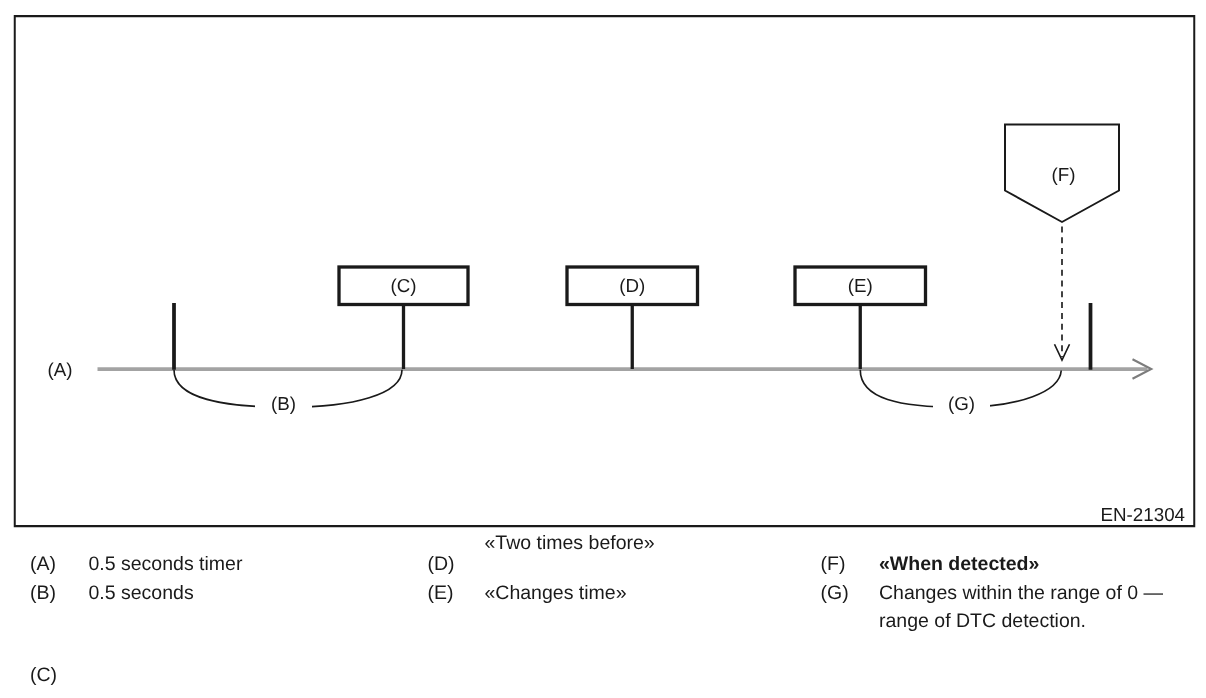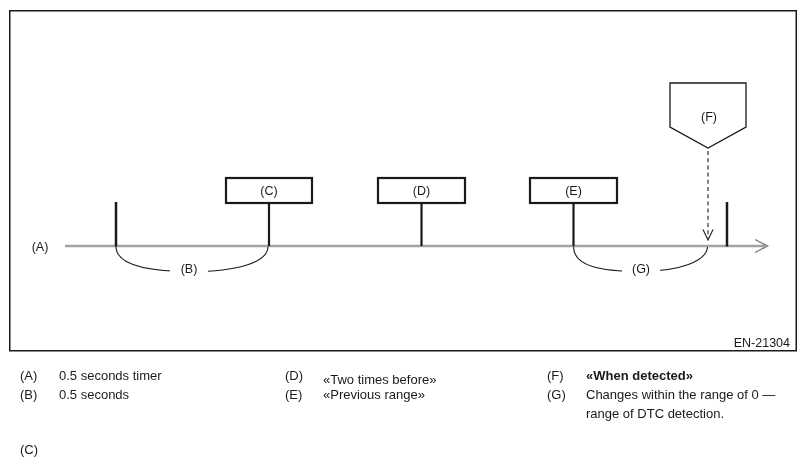--- a/index.html
+++ b/index.html
@@ -98,24 +98,24 @@
 
     <div class="leg-key" style="left:20px;  top:366px;">(A)</div>
     <div class="leg-text" style="left:59px;  top:366px;">0.5 seconds timer</div>
 
     <div class="leg-key" style="left:20px;  top:385px;">(B)</div>
     <div class="leg-text" style="left:59px;  top:385px;">0.5 seconds</div>
 
     <div class="leg-key" style="left:20px;  top:440px;">(C)</div>
 
     <div class="leg-key" style="left:285px; top:366px;">(D)</div>
-    <div class="leg-text" style="left:323px; top:370px;">«Two times before»</div>
+    <div class="leg-text" style="left:323px; top:352px;">«Two times before»</div>
 
     <div class="leg-key" style="left:285px; top:385px;">(E)</div>
-    <div class="leg-text" style="left:323px; top:385px;">«Previous range»</div>
+    <div class="leg-text" style="left:323px; top:385px;">«Changes time»</div>
 
     <div class="leg-key" style="left:547px; top:366px;">(F)</div>
     <div class="leg-text" style="left:586px; top:366px;font-weight:bold;">«When detected»</div>
 
     <div class="leg-key" style="left:547px; top:385px;">(G)</div>
     <div class="leg-text-block" style="left:586px; top:385px;">
       <div>Changes within the range of 0 —</div>
       <div>range of DTC detection.</div>
     </div>
 

